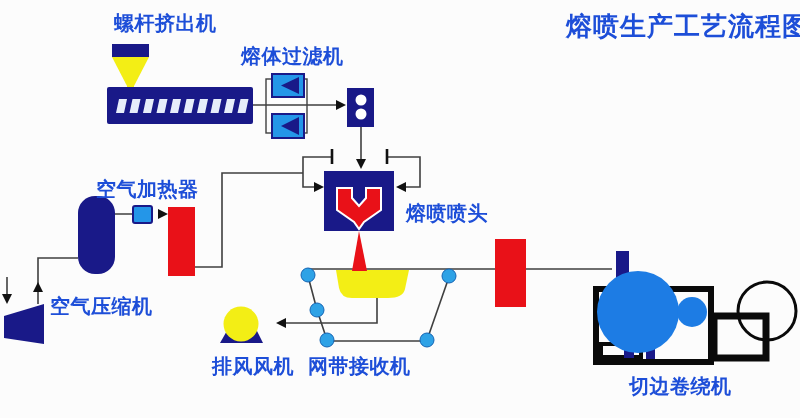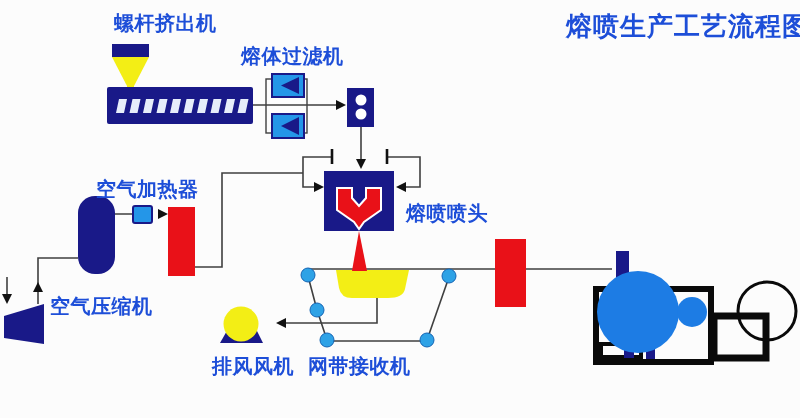--- a/index.html
+++ b/index.html
@@ -123,13 +123,14 @@
   </svg>
 
   <div class="lbl title" style="left:566px;top:13px;">熔喷生产工艺流程图</div>
   <div class="lbl" style="left:114px;top:13px;">螺杆挤出机</div>
   <div class="lbl" style="left:241px;top:46px;">熔体过滤机</div>
   <div class="lbl" style="left:96px;top:163px;margin-top:16px;">空气加热器</div>
   <div class="lbl" style="left:50px;top:296px;">空气压缩机</div>
   <div class="lbl" style="left:406px;top:203px;">熔喷喷头</div>
   <div class="lbl" style="left:212px;top:356px;text-align:right;">排风风机</div>
   <div class="lbl" style="left:308px;top:356px;">网带接收机</div>
+  <div class="lbl" style="left:629px;top:376px;">切边卷绕机</div>
 </div>
 
 </body></html>

